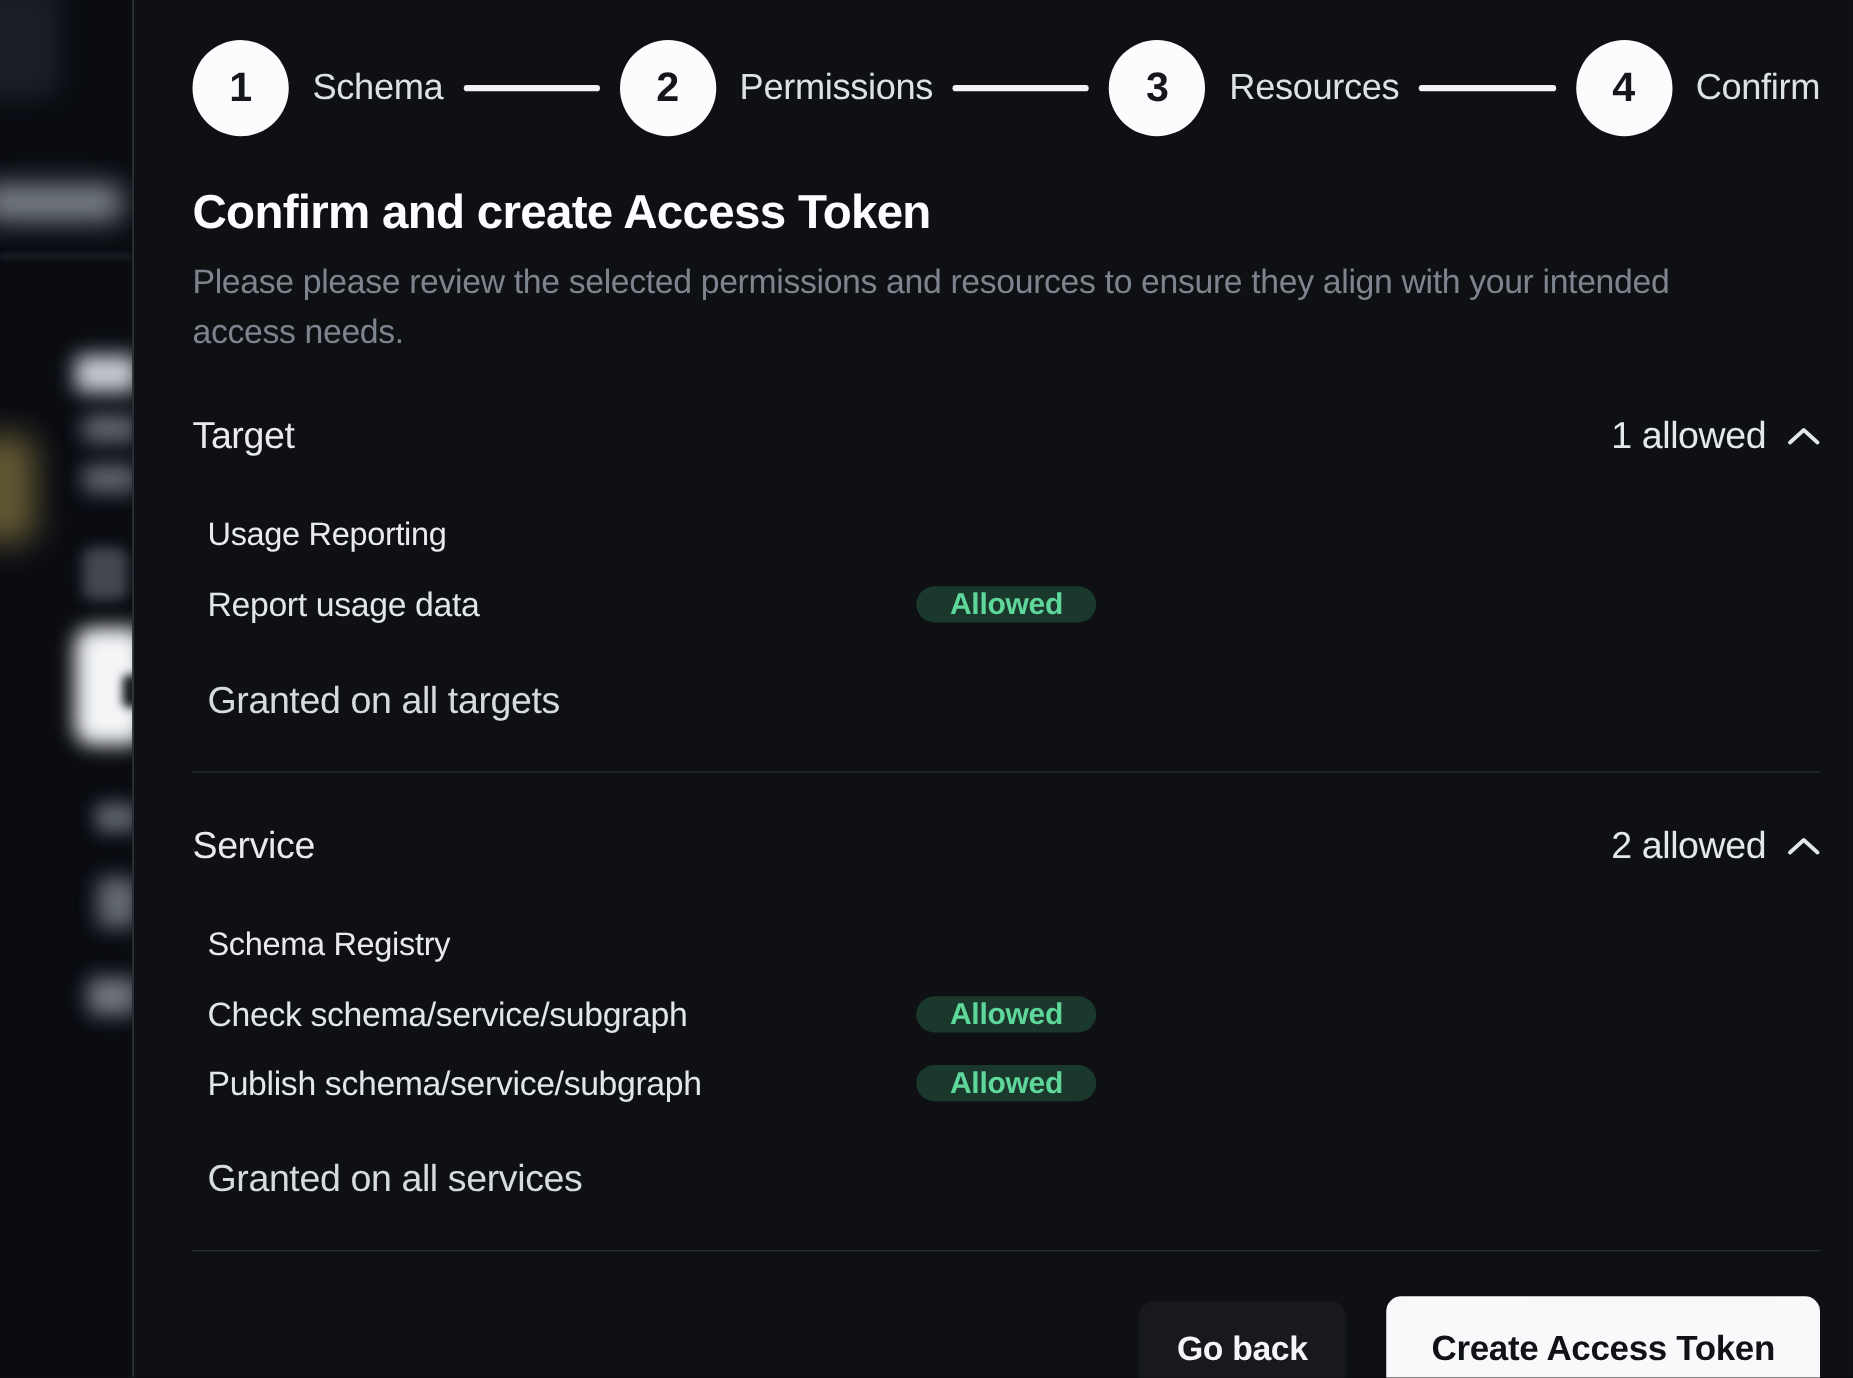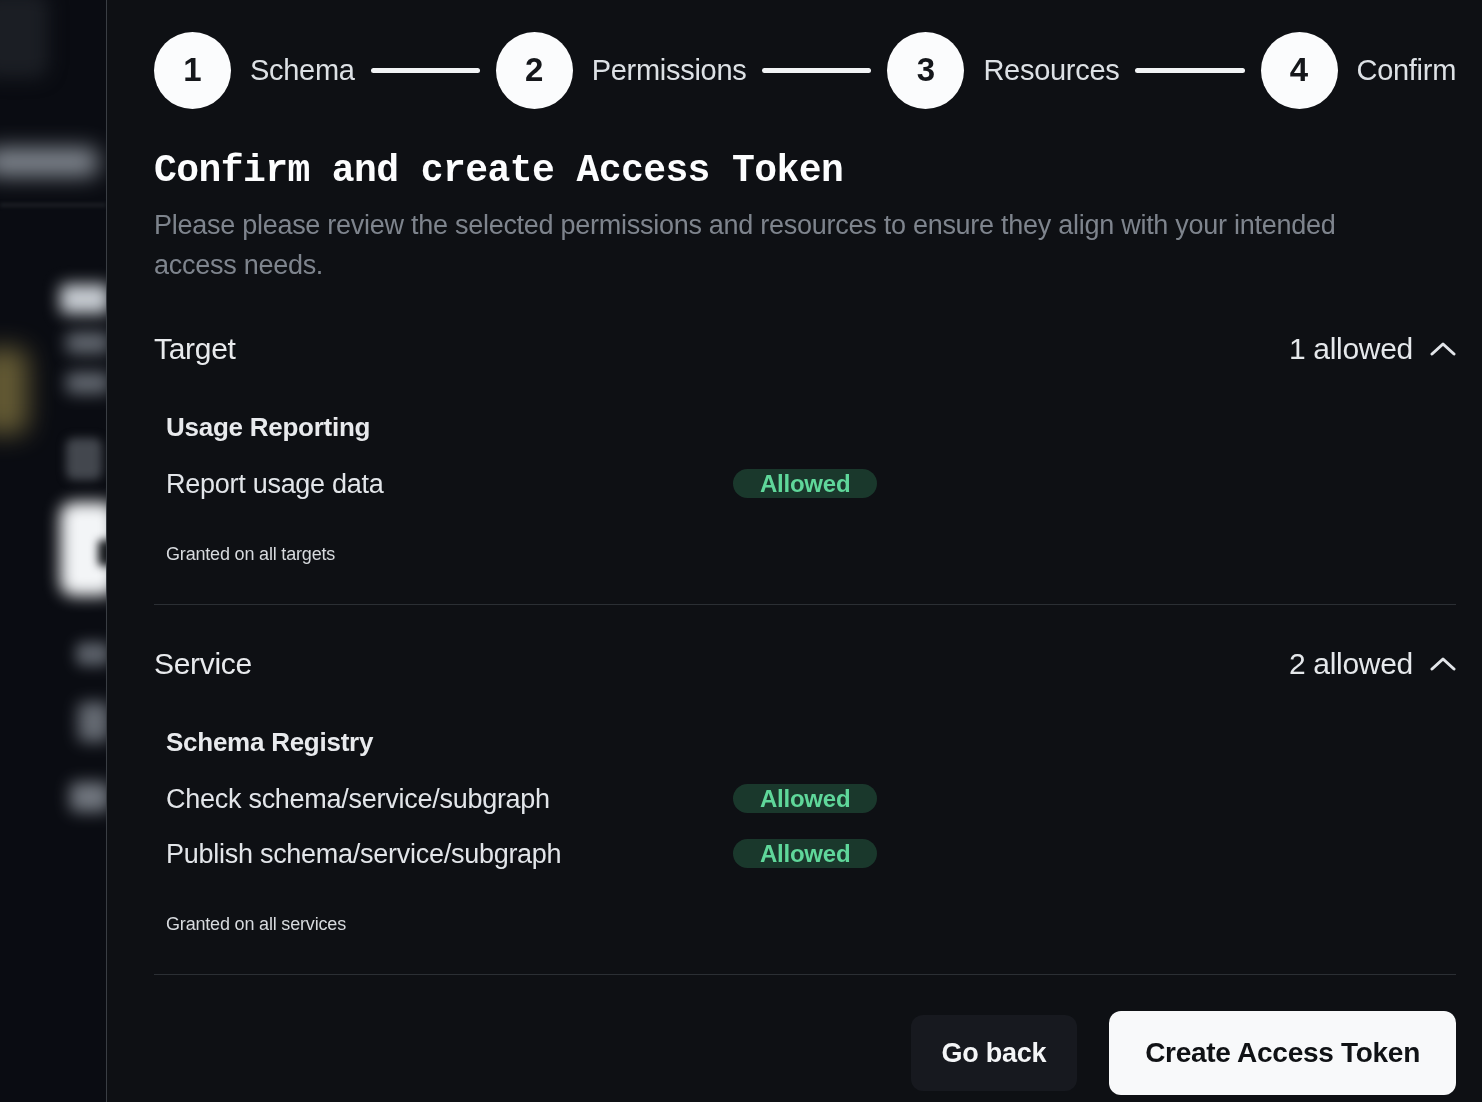--- a/index.html
+++ b/index.html
@@ -54,50 +54,50 @@
     color: #dde1e5; letter-spacing: -0.01em; white-space: nowrap;
   }
   .step-line {
     flex: 1 1 auto; height: 5px; background: #f1f3f5; border-radius: 3px;
     margin: 0 16px;
   }
 
   
   .page-title {
     margin-top: 40px; font-size: 38px; font-weight: 700;
-    color: #fcfdfe; letter-spacing: -0.015em; font-family: Liberation Mono, monospace;
+    color: #fcfdfe; letter-spacing: -0.015em;
   }
   .page-desc {
     margin-top: 13px; font-size: 27px; line-height: 40px;
     color: #7e848d; max-width: 1240px; letter-spacing: -0.01em;
   }
 
   
   .section-header {
     display: flex; align-items: center; justify-content: space-between;
   }
   .section-header.first { margin-top: 47px; }
   .section-header.second { margin-top: 42px; }
   .section-title { font-size: 30px; font-weight: 400; color: #e8eaed; letter-spacing: -0.01em; }
   .section-right { display: flex; align-items: center; gap: 17px; cursor: pointer; }
   .allowed-count { font-size: 30px; color: #e5e8eb; letter-spacing: -0.01em; }
   .chevron-up { display: inline-flex; }
 
   .group { padding-left: 12px; }
-  .group-heading { margin-top: 46px; font-size: 26px; font-weight: 700; color: #e8eaed; letter-spacing: -0.01em; }
+  .group-heading { margin-top: 46px; font-size: 26px; font-weight: 400; color: #e8eaed; letter-spacing: -0.01em; }
   .perm-row { display: flex; margin-top: 26px; }
   .perm-row + .perm-row { margin-top: 24px; }
   .perm-label { flex: 0 0 567px; font-size: 27px; color: #e2e5e9; letter-spacing: -0.01em; }
   .badge {
     display: inline-flex; align-items: center; justify-content: center;
     height: 29px; padding: 0 27px; border-radius: 999px;
     background: #1a382c; color: #5fd79a;
     font-size: 24px; font-weight: 700; letter-spacing: -0.01em;
   }
-  .granted-note { margin-top: 44px; padding-left: 12px; font-size: 18px; color: #d7dade; letter-spacing: -0.01em; }
+  .granted-note { margin-top: 44px; padding-left: 12px; font-size: 30px; color: #d7dade; letter-spacing: -0.01em; }
 
   .divider { margin-top: 39px; height: 1px; background: #2b2f34; border: none; }
 
   
   .footer {
     margin-top: 36px; display: flex; justify-content: flex-end; align-items: center; gap: 32px;
   }
   .btn { border: none; cursor: pointer; font-family: inherit; letter-spacing: -0.01em; }
   .btn-secondary {
     background: #17191f; color: #f4f5f7;

